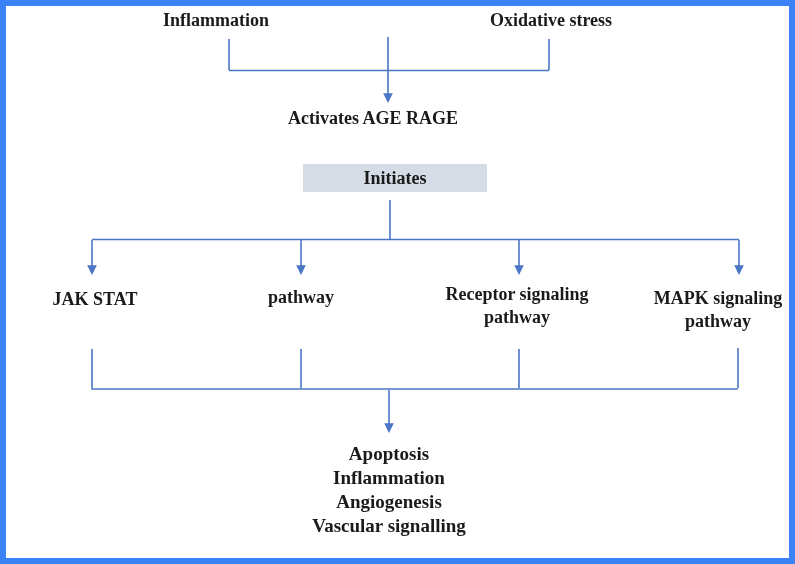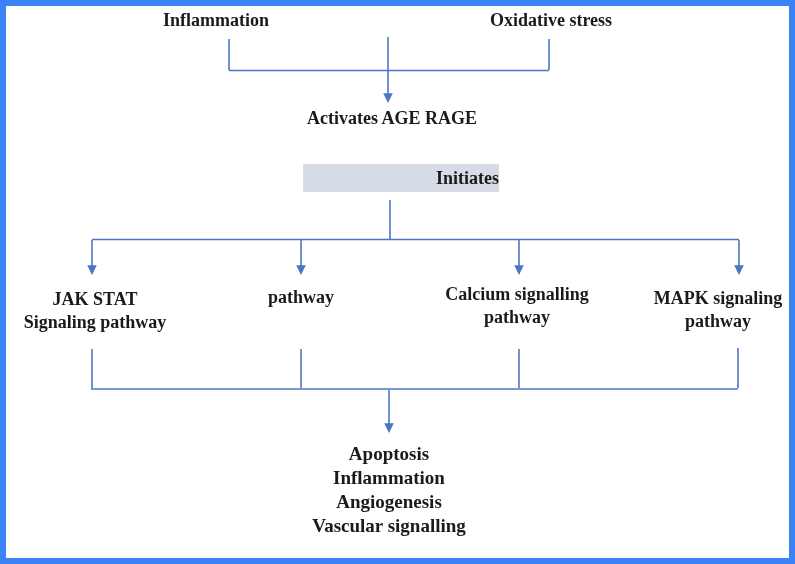--- a/index.html
+++ b/index.html
@@ -42,22 +42,21 @@
     position: absolute;
     left: 297px;
     top: 158px;
     width: 184px;
     height: 28px;
     background: #d6dce5;
     color: #1a1a1a;
     font-weight: 700;
     font-size: 18px;
     line-height: 28px;
-    text-align: right;
-    padding-left: 12px;
+    text-align: center;
   }
   .outcomes {
     position: absolute;
     left: 383px;
     top: 436px;
     transform: translateX(-50%);
     text-align: center;
     color: #1a1a1a;
     font-weight: 700;
     font-size: 19px;
@@ -97,35 +96,34 @@
       <path d="M513,343 L513,382"></path>
       <path d="M732,342 L732,382"></path>
       <path d="M85,383 L732,383"></path>
       <path d="M383,384 L383,424" marker-end="url(#arrow)"></path>
     </g>
   </svg>
 
   <div class="lbl" style="left:210px; top:3px;">Inflammation</div>
   <div class="lbl" style="left:545px; top:3px;">Oxidative stress</div>
 
-  <div class="lbl two-line" style="left:386px; top:101px;">
+  <div class="lbl two-line" style="left:367px; top:101px;">
     <div>Activates AGE RAGE</div>
   </div>
 
   <div class="initiates-box">Initiates</div>
 
   <div class="lbl two-line" style="left:89px; top:282px;">
     <div>JAK STAT</div>
-    <div>Signaling pathway</div>
   </div>
   <div class="lbl two-line" style="left:295px; top:280px;">
     <div>pathway</div>
   </div>
   <div class="lbl two-line" style="left:511px; top:277px;">
-    <div>Calcium signalling</div>
+    <div>Receptor signaling</div>
     <div>pathway</div>
   </div>
   <div class="lbl two-line" style="left:712px; top:265px;margin-top:16px;">
     <div>MAPK signaling</div>
     <div>pathway</div>
   </div>
 
   <div class="outcomes">
     <div>Apoptosis</div>
     <div>Inflammation</div>

